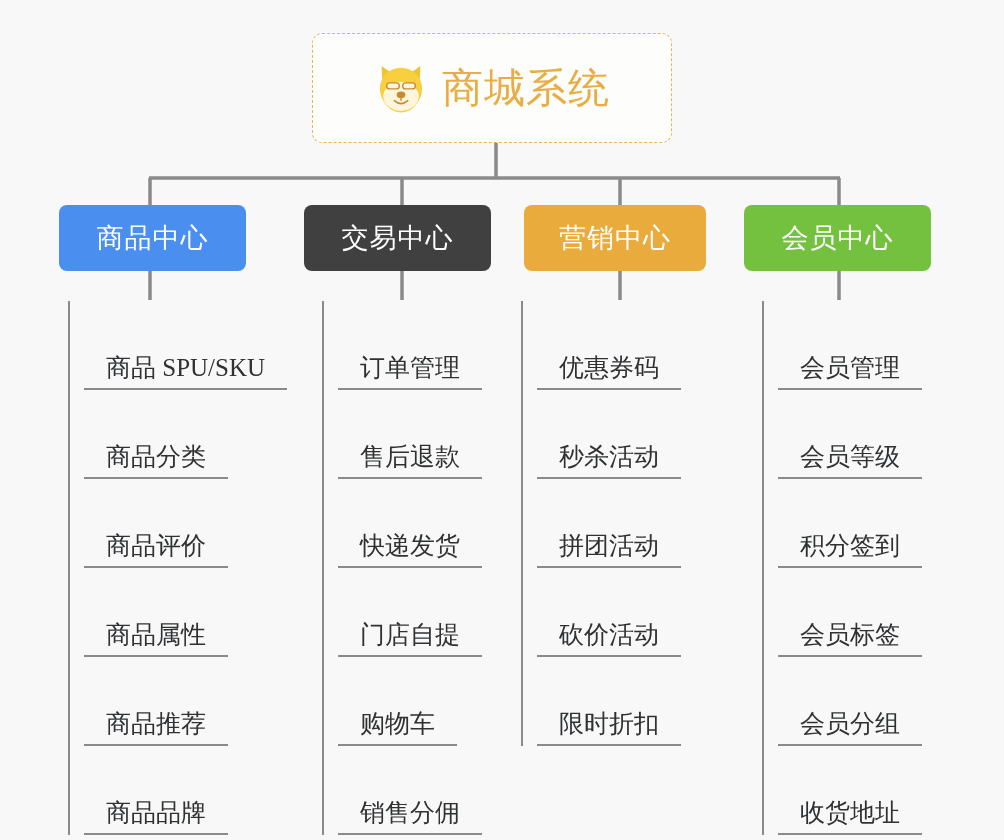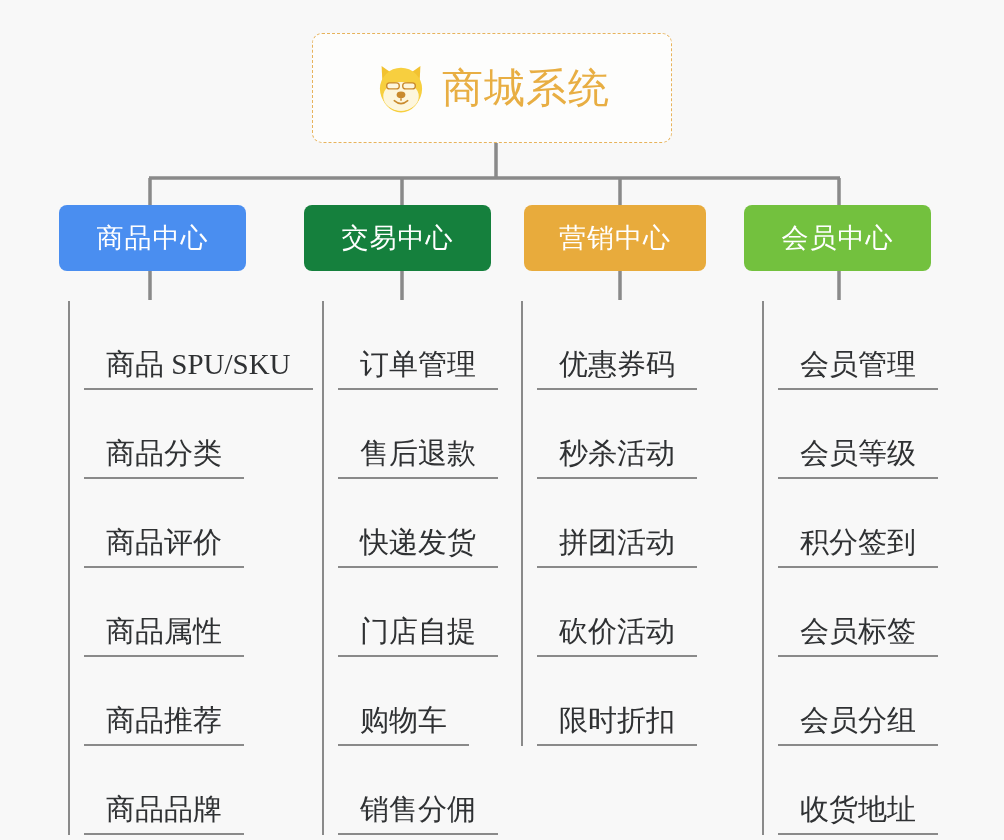--- a/index.html
+++ b/index.html
@@ -80,21 +80,21 @@
     border-radius: 8px;
     display: flex;
     align-items: center;
     justify-content: center;
     color: #ffffff;
     font-size: 27px;
     letter-spacing: 1px;
     white-space: nowrap;
   }
   .cat-0 .cat-header { width: 187px; background: #4a8ef0; margin-left: 18px; }
-  .cat-1 .cat-header { width: 187px; background: #15803d; margin-left: 23px; }
+  .cat-1 .cat-header { width: 187px; background: #404040; margin-left: 23px; }
   .cat-2 .cat-header { width: 182px; background: #e8ab3c; margin-left: 23px; }
   .cat-3 .cat-header { width: 187px; background: #73c13e; margin-left: 23px; }
 
   
   .leaf-list {
     position: relative;
     margin-top: 30px;
     padding-left: 2px;
   }
   .col-0 .leaf-list { margin-left: 27px; }
@@ -114,21 +114,21 @@
   .leaf-item {
     position: relative;
     height: 89px;
     display: flex;
     align-items: flex-end;
     padding-left: 36px;
     box-sizing: border-box;
   }
   .leaf-label {
     display: inline-block;
-    font-size: 29px;
+    font-size: 25px;
     line-height: 1.1;
     color: #2f3133;
     white-space: nowrap;
     padding-bottom: 7px;
     border-bottom: 2px solid #8a8a8a;
     margin-left: -22px;
     padding-left: 22px;
     padding-right: 22px;
   }
 </style>

